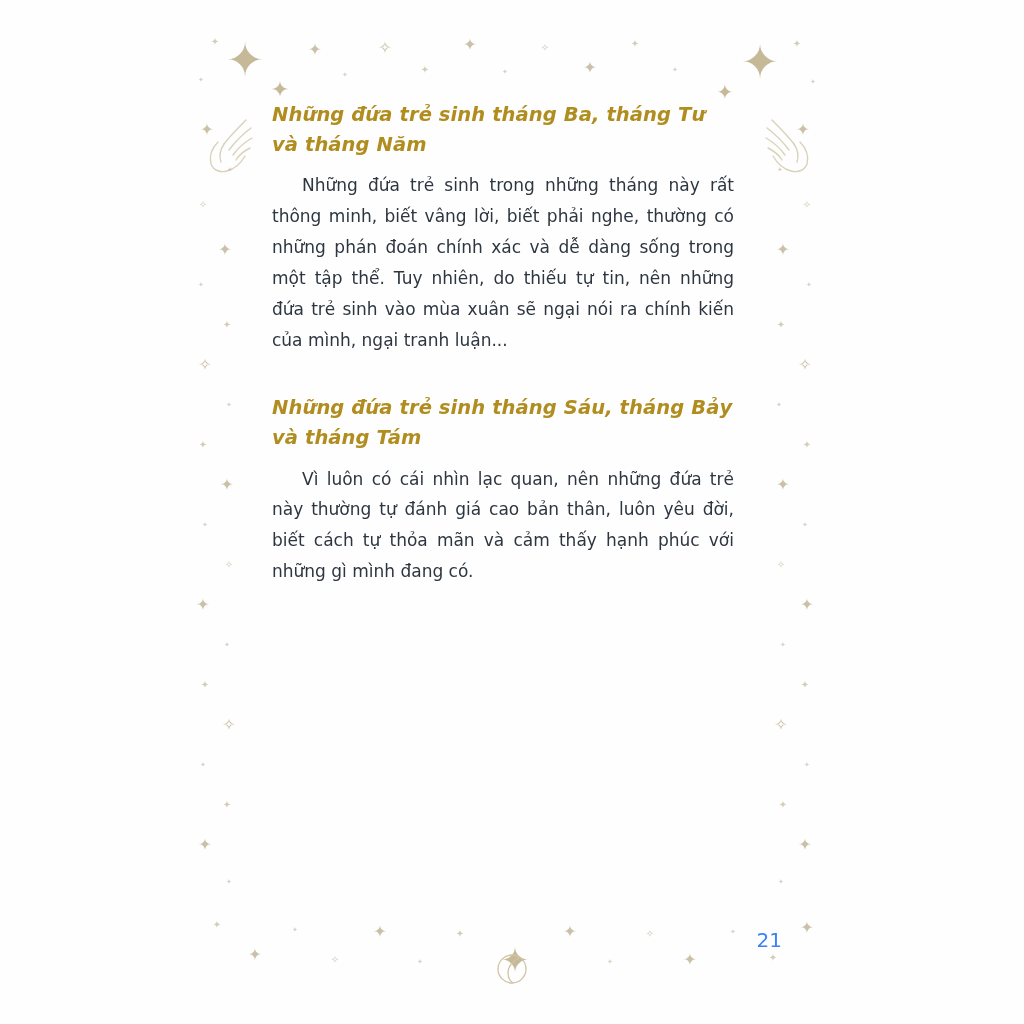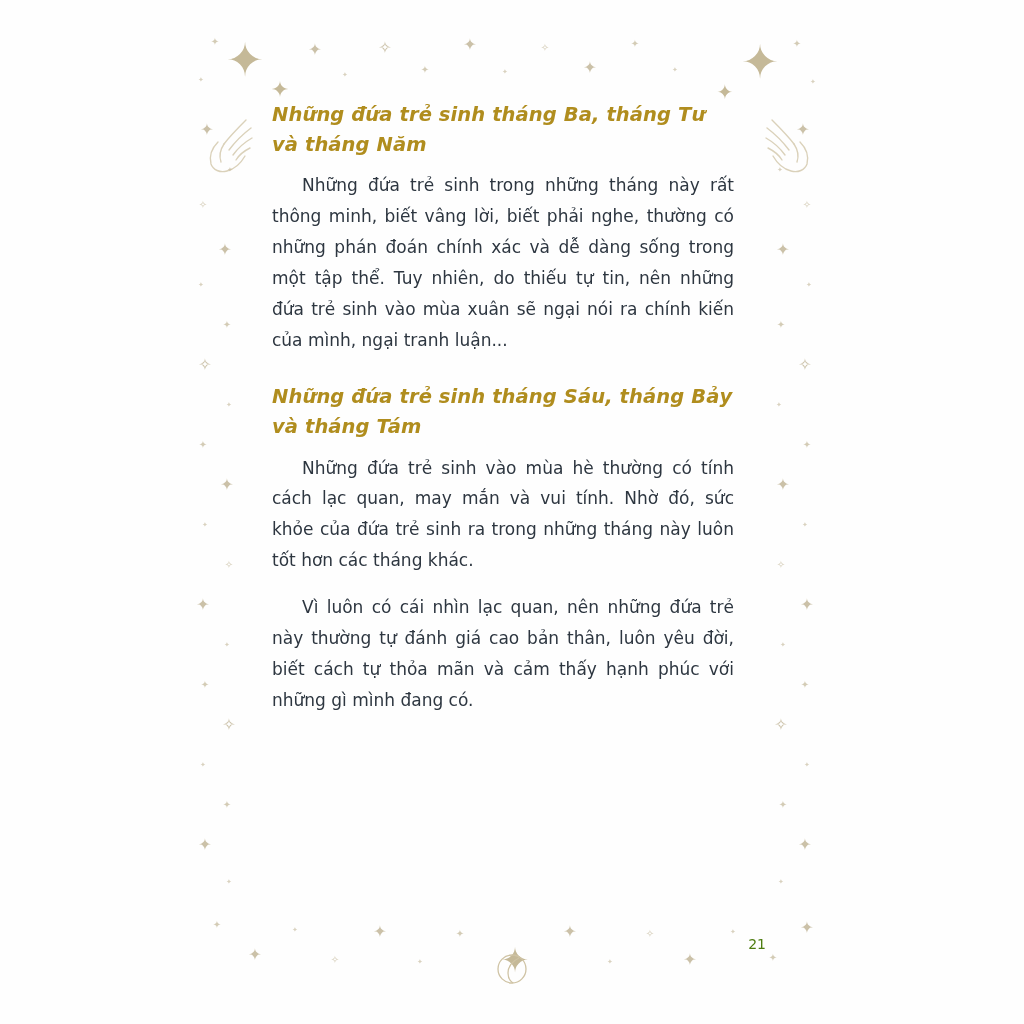--- a/index.html
+++ b/index.html
@@ -74,41 +74,41 @@
     font-family: "DejaVu Sans", "Liberation Sans", sans-serif;
     font-size: 19.5px;
     line-height: 1.55;
     font-weight: bold;
     font-style: italic;
     color: #b08d1e;
     margin: 0 0 10px 0;
     letter-spacing: .1px;
   }
   h2.section-title.second {
-    margin-top: 26px;
+    margin-top: 37px;
   }
 
   p.para {
     font-size: 17px;
     line-height: 1.82;
     color: #2d3640;
     margin: 0 0 18px 0;
     text-indent: 30px;
     text-align: justify;
     font-family: "DejaVu Sans", "Liberation Sans", sans-serif;
   }
   p.para.last { margin-bottom: 0; }
   p.para.tight { margin-bottom: 16px; }
 
   .page-number {
     position: absolute;
-    right: 258px;
+    right: 242px;
     bottom: 72px;
-    font-size: 14px;
-    color: #4d7c0f;
+    font-size: 20px;
+    color: #3b82f6;
     font-family: "DejaVu Sans", "Liberation Sans", sans-serif;
   }
 
   .moon-ornament {
     position: absolute;
     left: 50%;
     bottom: 38px;
     transform: translateX(-50%);
     width: 34px;
     height: 34px;
@@ -222,21 +222,20 @@
   </div>
 
   <div class="content">
 
     <h2 class="section-title">Những đứa trẻ sinh tháng Ba, tháng Tư và tháng Năm</h2>
 
     <p class="para">Những đứa trẻ sinh trong những tháng này rất thông minh, biết vâng lời, biết phải nghe, thường có những phán đoán chính xác và dễ dàng sống trong một tập thể. Tuy nhiên, do thiếu tự tin, nên những đứa trẻ sinh vào mùa xuân sẽ ngại nói ra chính kiến của mình, ngại tranh luận...</p>
 
     <h2 class="section-title second">Những đứa trẻ sinh tháng Sáu, tháng Bảy và tháng Tám</h2>
 
-    <p class="para tight">Những đứa trẻ sinh vào mùa hè thường có tính cách lạc quan, may mắn và vui tính. Nhờ đó, sức khỏe của đứa trẻ sinh ra trong những tháng này luôn tốt hơn các tháng khác.</p>
     <p class="para last">Vì luôn có cái nhìn lạc quan, nên những đứa trẻ này thường tự đánh giá cao bản thân, luôn yêu đời, biết cách tự thỏa mãn và cảm thấy hạnh phúc với những gì mình đang có.</p>
   </div>
 
   <div class="page-number">21</div>
 
   <div class="moon-ornament">
     <svg viewBox="0 0 34 34" fill="none" stroke="#cfc3a4" stroke-width="1.3">
       <circle cx="17" cy="17" r="14"></circle>
       <path d="M24 6 C17 9 13 15 13 21 C13 25 15 29 18 31"></path>
     </svg>

